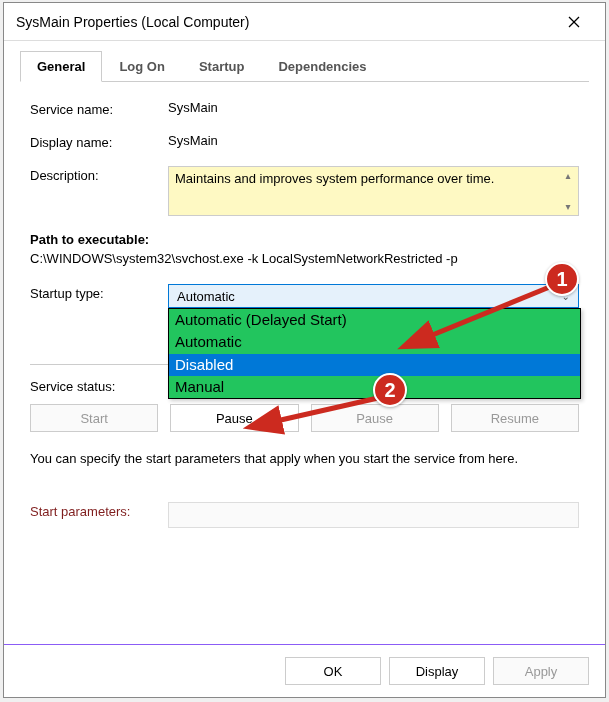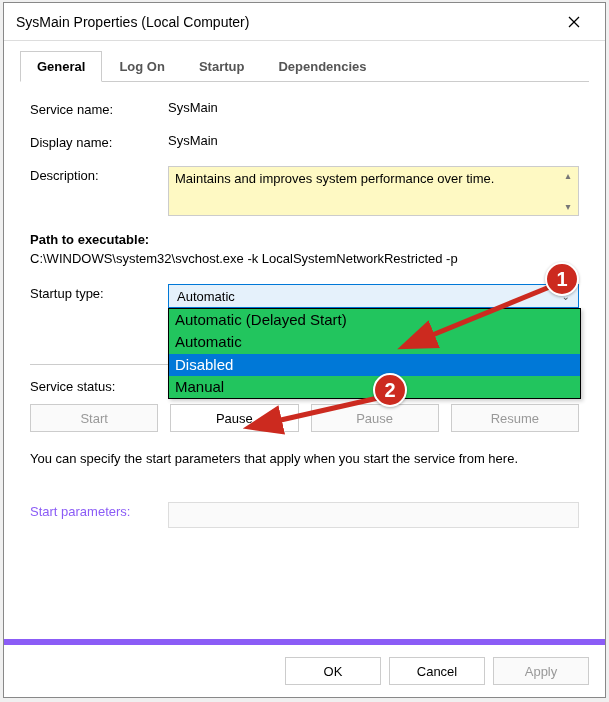--- a/index.html
+++ b/index.html
@@ -168,23 +168,23 @@
     line-height: 1.4;
     margin-bottom: 34px;
   }
   .params-input {
     flex: 1;
     border: 1px solid #ddd;
     background: #fafafa;
     height: 26px;
     padding: 2px 6px;
   }
-  .disabled-label { color: #8b5cf6; }
+  .disabled-label { color: #7f1d1d; }
   .dlg-buttons {
-    border-top: 6px solid #8b5cf6;
+    border-top: 1px solid #8b5cf6;
     padding: 12px 16px;
     display: flex;
     justify-content: flex-end;
     gap: 8px;
     background: #fff;
   }
   .dlg-buttons .btn { flex: 0 0 96px; }
   
   .badge {
     position: absolute;
@@ -291,21 +291,21 @@
       <div class="row">
         <div class="lbl disabled-label">Start parameters:</div>
         <input class="params-input" disabled="" value="" style="">
       </div>
 
     </div>
   </div>
 
   <div class="dlg-buttons">
     <button class="btn">OK</button>
-    <button class="btn">Cancel</button>
+    <button class="btn">Display</button>
     <button class="btn" disabled="">Apply</button>
   </div>
 </div>
 
 <div class="badge" style="left:545px; top:262px;">1</div>
 <div class="badge" style="left:373px; top:373px;">2</div>
 
 <svg class="arrow" style="left:0; top:0;" width="609" height="702">
   <defs>
     <marker id="ah1" markerWidth="10" markerHeight="10" refX="2" refY="3" orient="auto">

